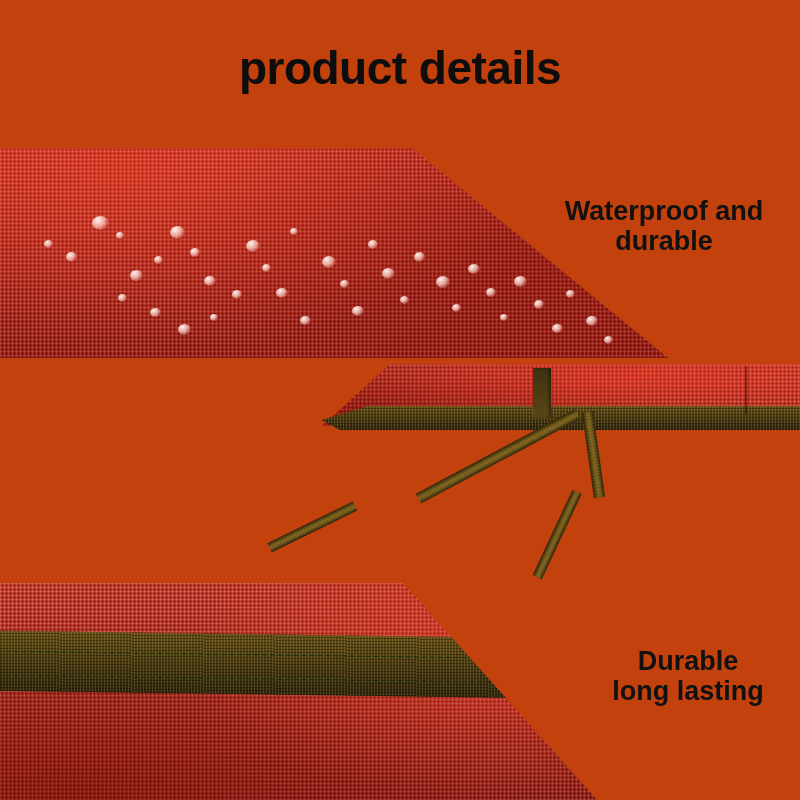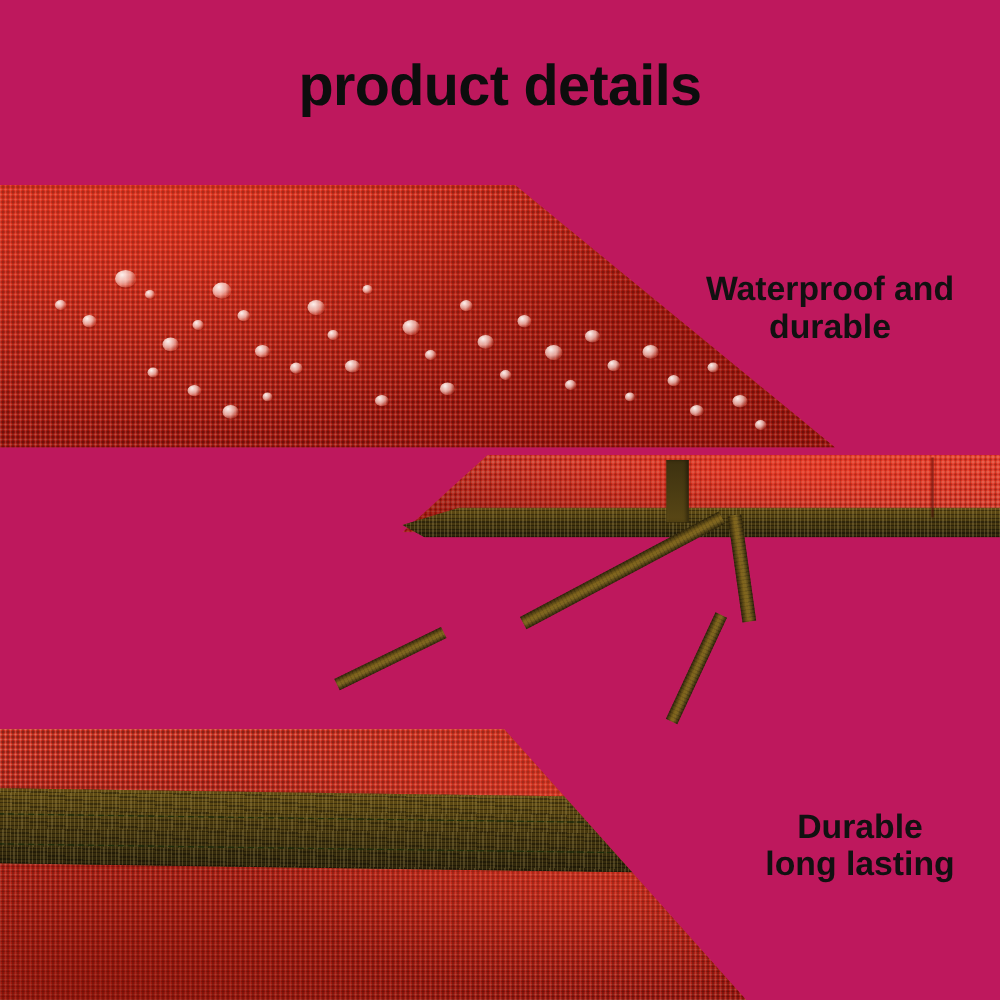--- a/index.html
+++ b/index.html
@@ -3,21 +3,21 @@
 <meta charset="utf-8">
 <style>
   html,body{margin:0;padding:0;}
   body{
     width:800px;height:800px;
     background:#ffffff;
     font-family:"Liberation Sans", sans-serif;
     overflow:hidden;
     position:relative;
   }
-  #page{position:relative;width:800px;height:800px;background:#be185d;overflow:hidden;}
+  #page{position:relative;width:800px;height:800px;background:#c2410c;overflow:hidden;}
 
   
   .title{
     position:absolute;
     left:0;top:44px;width:800px;
     text-align:center;
     font-size:46px;
     font-weight:bold;
     letter-spacing:-0.5px;
     color:#0d0d0d;
@@ -109,21 +109,21 @@
 
   
   .caption{
     position:absolute;
     color:#111111;
     font-weight:bold;
     line-height:1.12;
     text-align:center;
     white-space:pre-line;
   }
-  .cap-1{left:530px;top:196px;width:268px;font-size:27px;margin-top:20px;}
+  .cap-1{left:530px;top:196px;width:268px;font-size:27px;}
   .cap-2{left:18px;top:424px;width:250px;font-size:27px;}
   .cap-3{left:576px;top:646px;width:224px;font-size:27px;}
 </style>
 </head>
 <body>
 
 <div id="page">
 
   <div class="title">product details</div>
 

